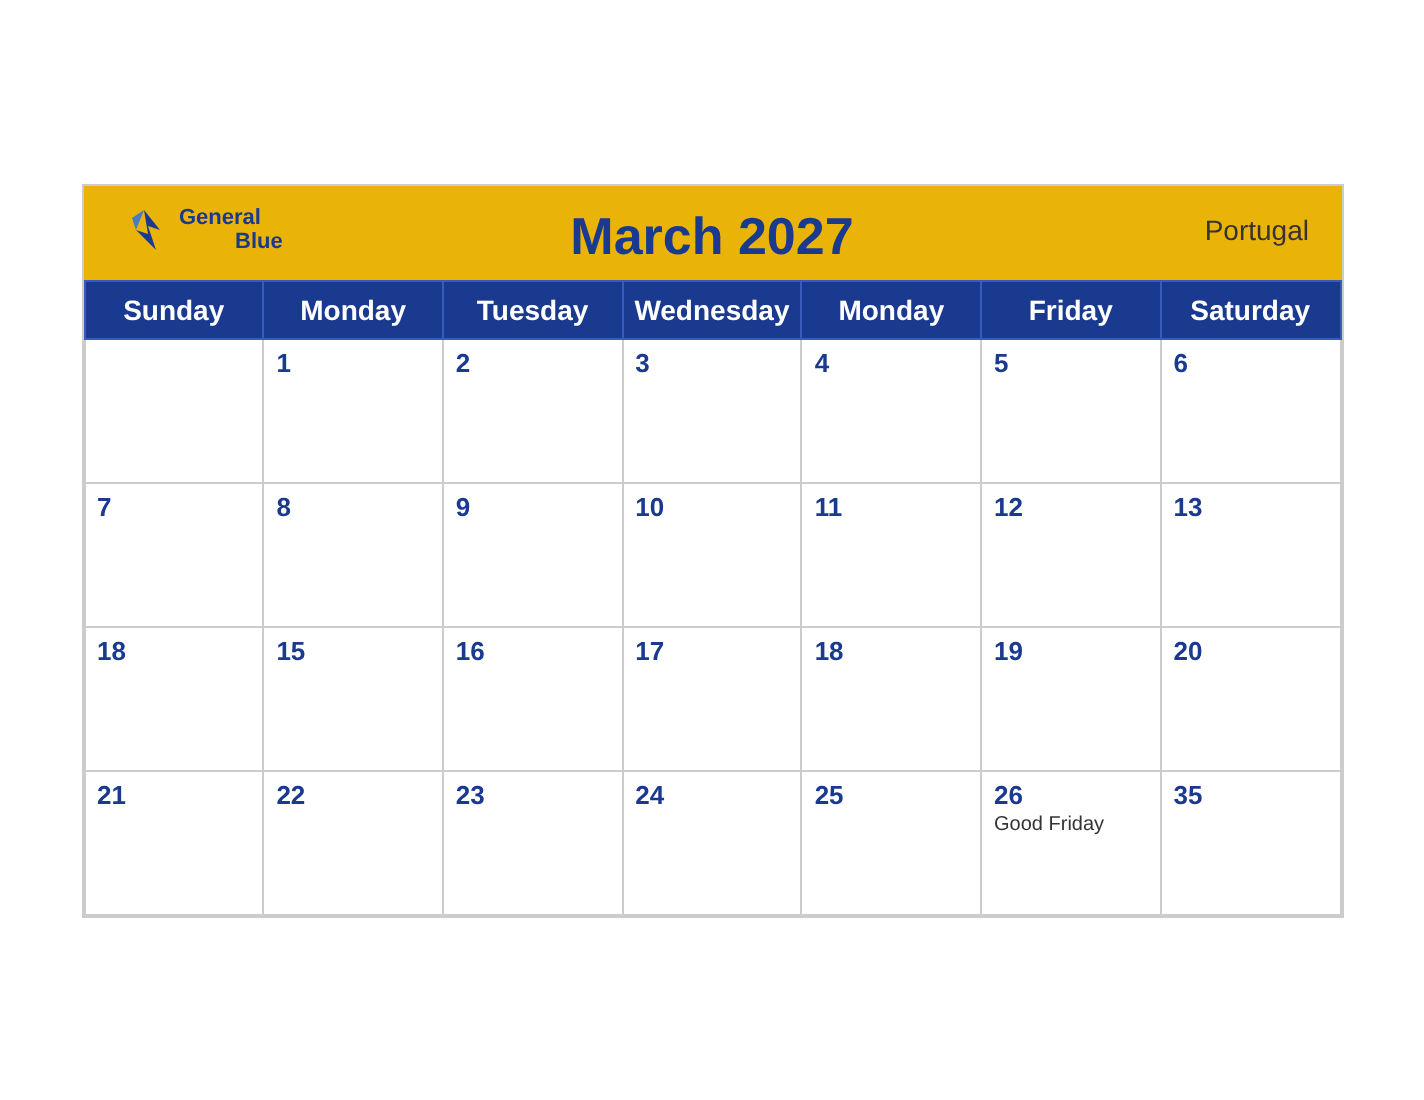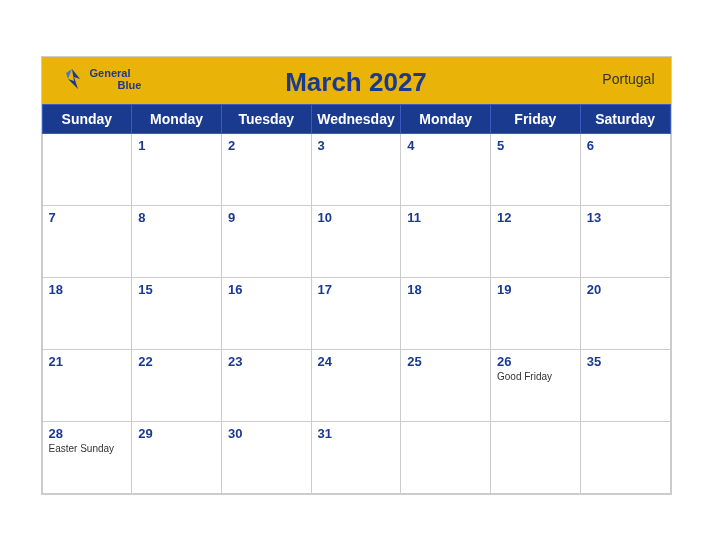--- a/index.html
+++ b/index.html
@@ -202,33 +202,15 @@
             <span class="day-number">25</span>
           </td>
           <td>
             <span class="day-number">26</span>
             <span class="holiday-label">Good Friday</span>
           </td>
           <td>
             <span class="day-number">35</span>
           </td>
         </tr>
-        <tr>
-          <td>
-            <span class="day-number">28</span>
-            <span class="holiday-label">Easter Sunday</span>
-          </td>
-          <td>
-            <span class="day-number">29</span>
-          </td>
-          <td>
-            <span class="day-number">30</span>
-          </td>
-          <td>
-            <span class="day-number">31</span>
-          </td>
-          <td class="empty-cell"></td>
-          <td class="empty-cell"></td>
-          <td class="empty-cell"></td>
-        </tr>
       </tbody>
   </table>
 </div>
 
 </body></html>

